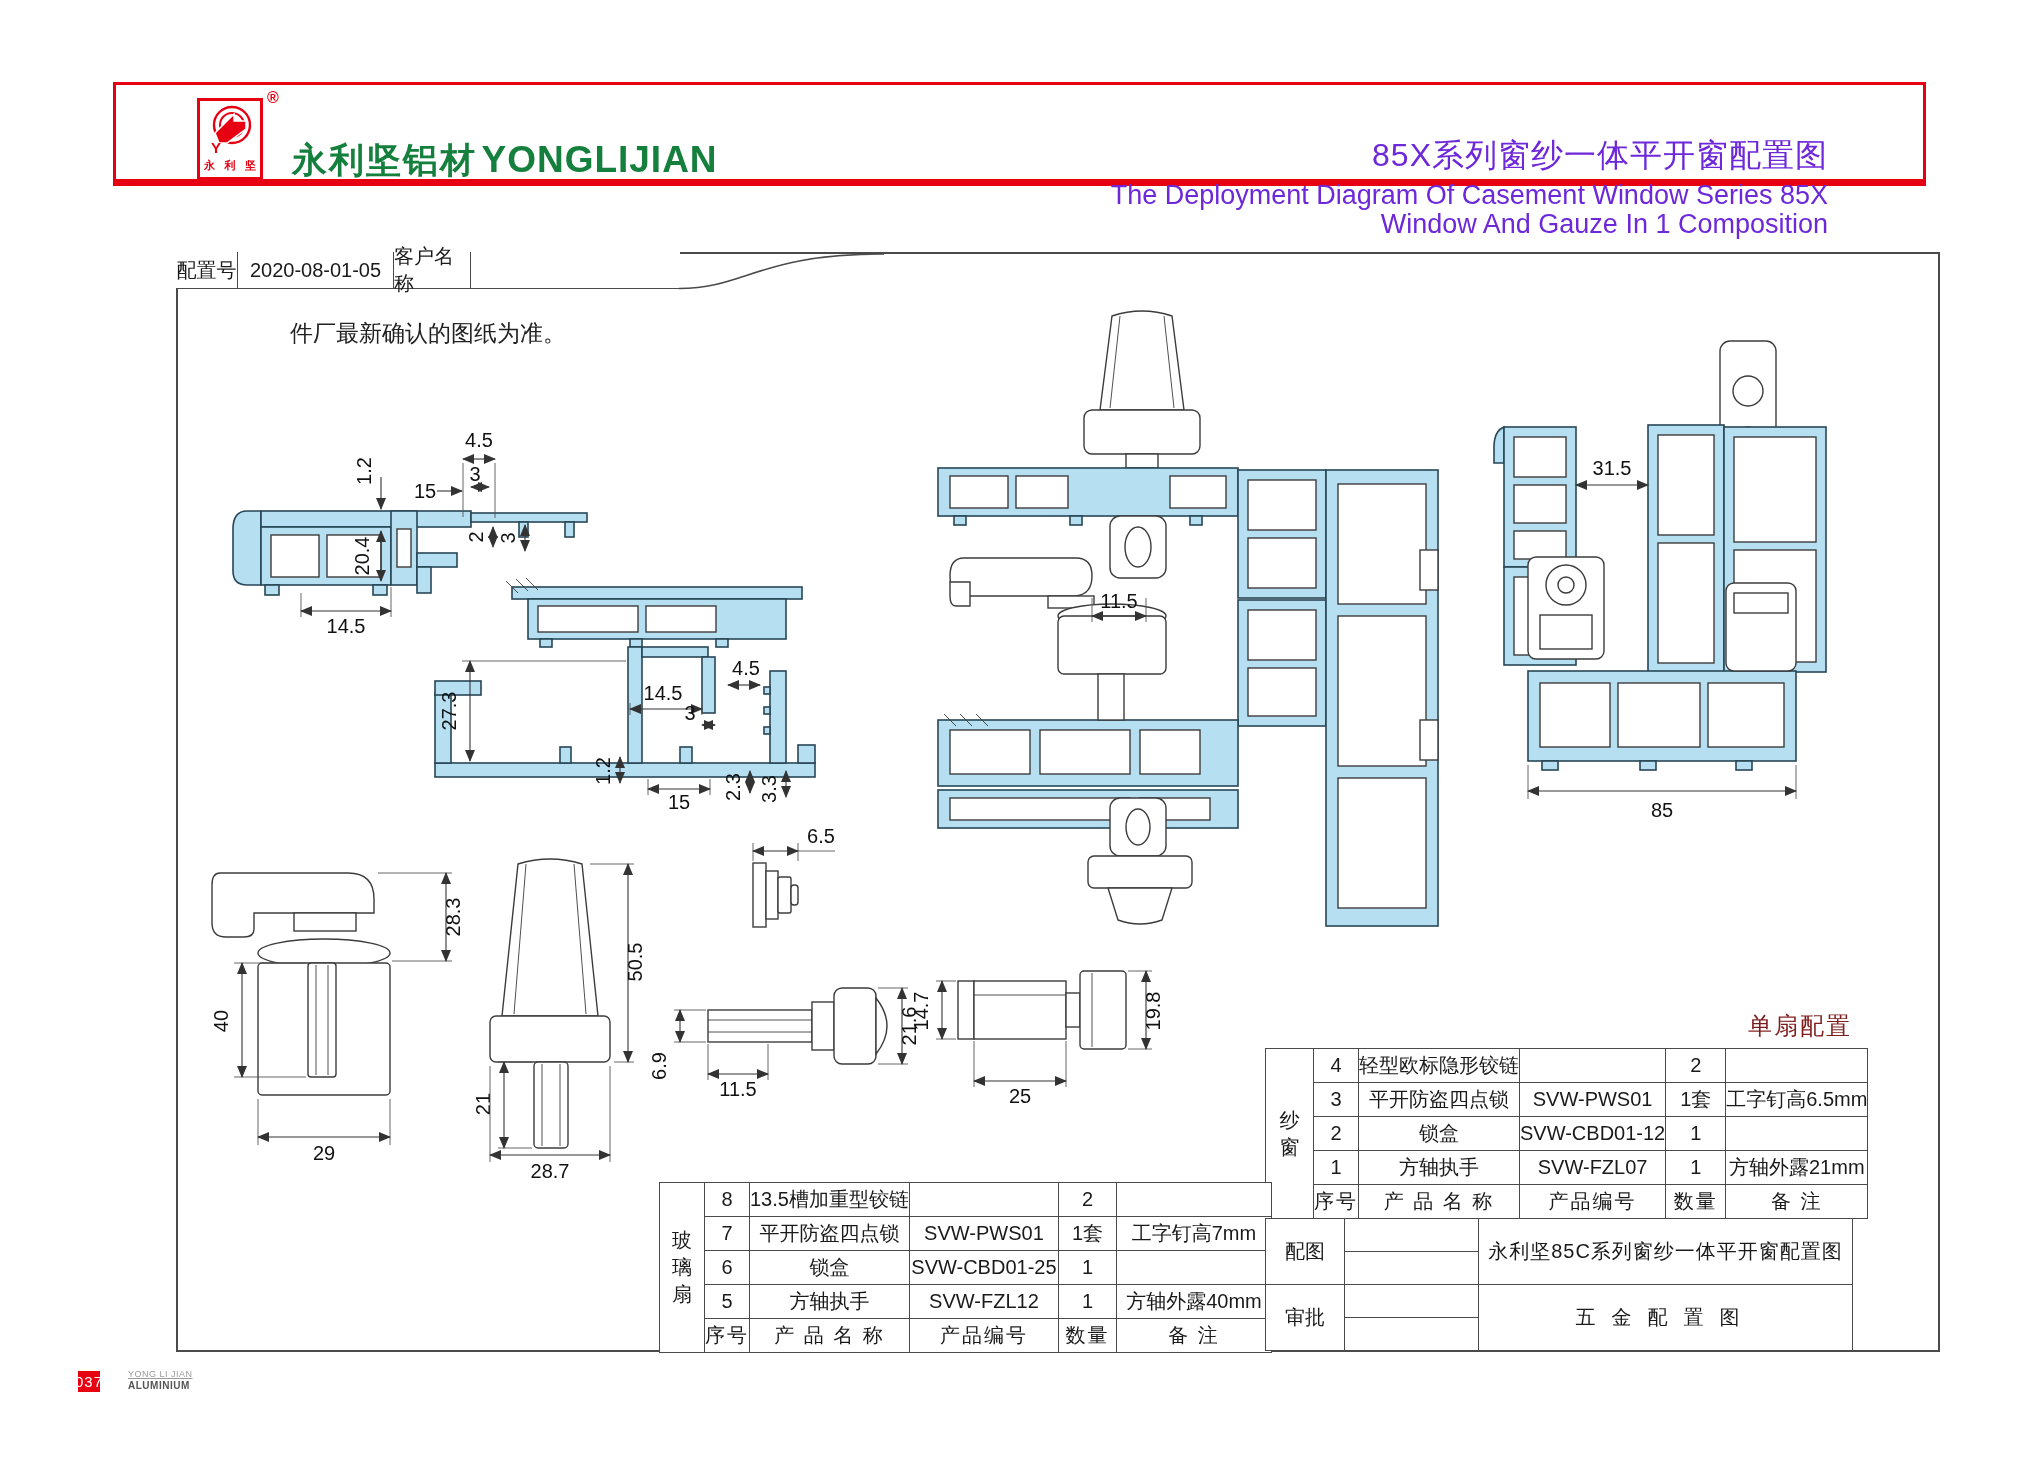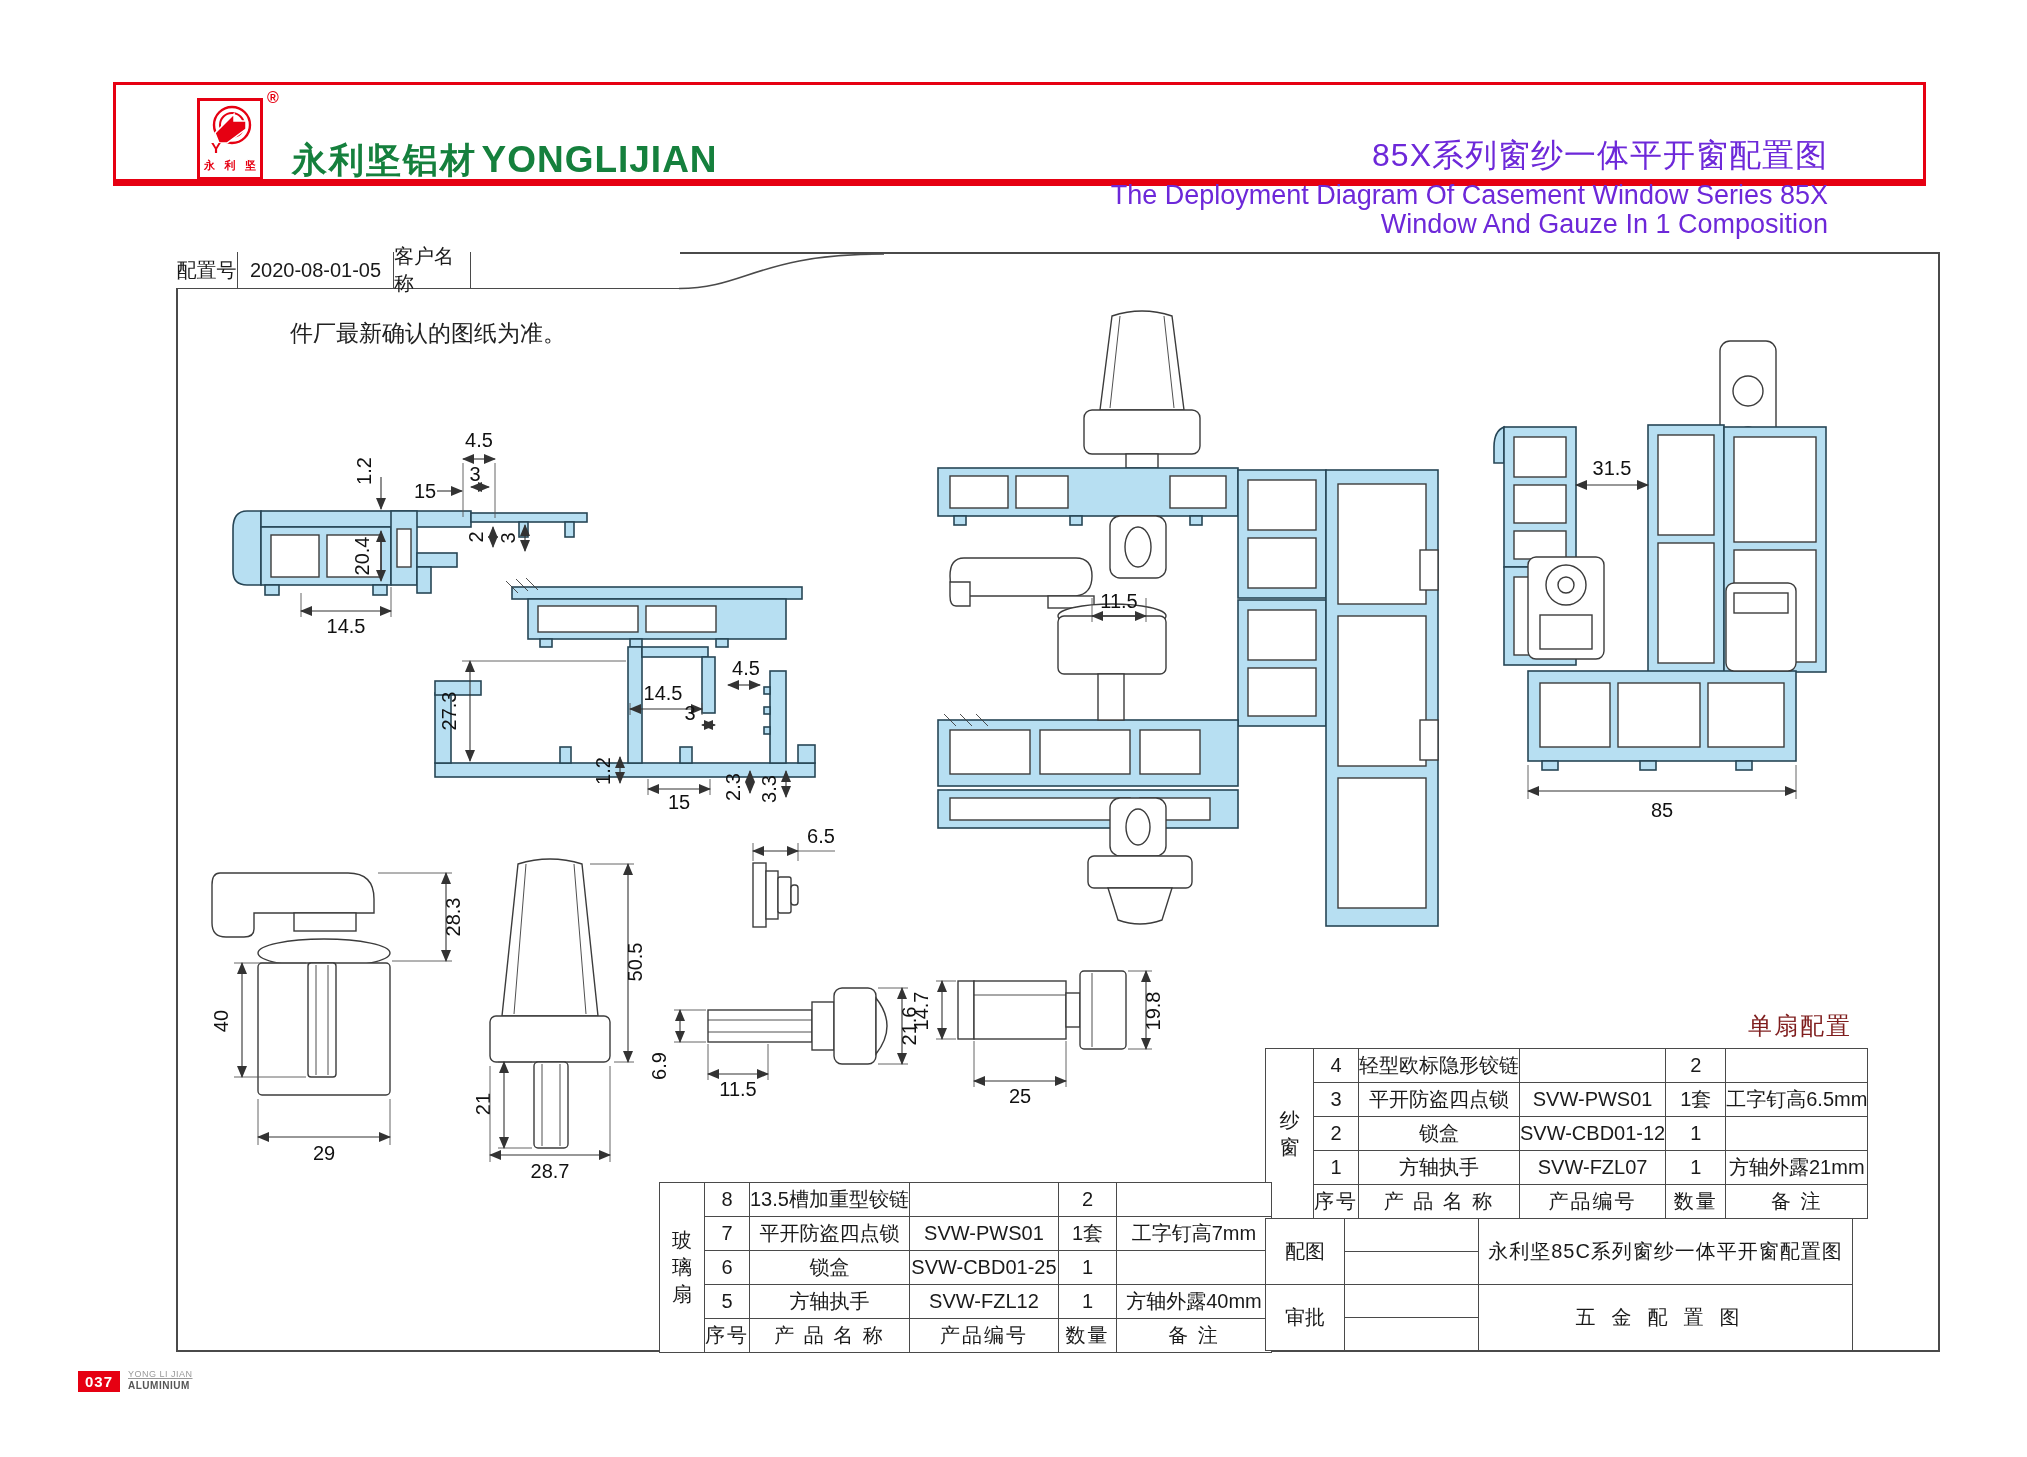--- a/index.html
+++ b/index.html
@@ -37,22 +37,22 @@
                  padding:0;overflow:hidden;white-space:nowrap;}
   td.side{font-size:21px;}
   .vstack{display:flex;flex-direction:column;justify-content:space-evenly;align-items:center;height:100%;}
   .caption{position:absolute;left:1700px;top:1010px;width:152px;text-align:right;font-size:24px;
            letter-spacing:2px;color:#7f1d1d;}
   td.hdr{letter-spacing:2px;}
   td.big-title{font-size:36px;letter-spacing:16px;font-weight:400;}
   td.series{font-size:22px;letter-spacing:1px;}
 
   
-  .badge{position:absolute;left:78px;top:1371px;width:42px;height:21px;background:#e60012;color:#fff;
-         font-weight:bold;font-size:15px;display:flex;align-items:center;justify-content:center;letter-spacing:1px;}
+  .badge{position:absolute;left:78px;top:1371px;width:22px;height:21px;background:#e60012;color:#fff;
+         font-weight:normal;font-size:15px;display:flex;align-items:center;justify-content:center;letter-spacing:1px;}
   .foot-brand{position:absolute;left:128px;top:1369px;line-height:11px;}
   .foot-brand .f1{font-size:9px;color:#9a9a9a;letter-spacing:0.5px;text-decoration:underline;}
   .foot-brand .f2{font-size:10px;color:#555;font-weight:bold;letter-spacing:0.5px;}
 
   
   svg.draw{position:absolute;overflow:visible;}
   .p{fill:#b7dff2;stroke:#274656;stroke-width:1.6;}
   .w{fill:#fff;stroke:#3c3c3c;stroke-width:1.4;}
   .thin{stroke:#3c3c3c;stroke-width:0.9;fill:none;}
   .dim{stroke:#333;stroke-width:1.1;fill:none;}

